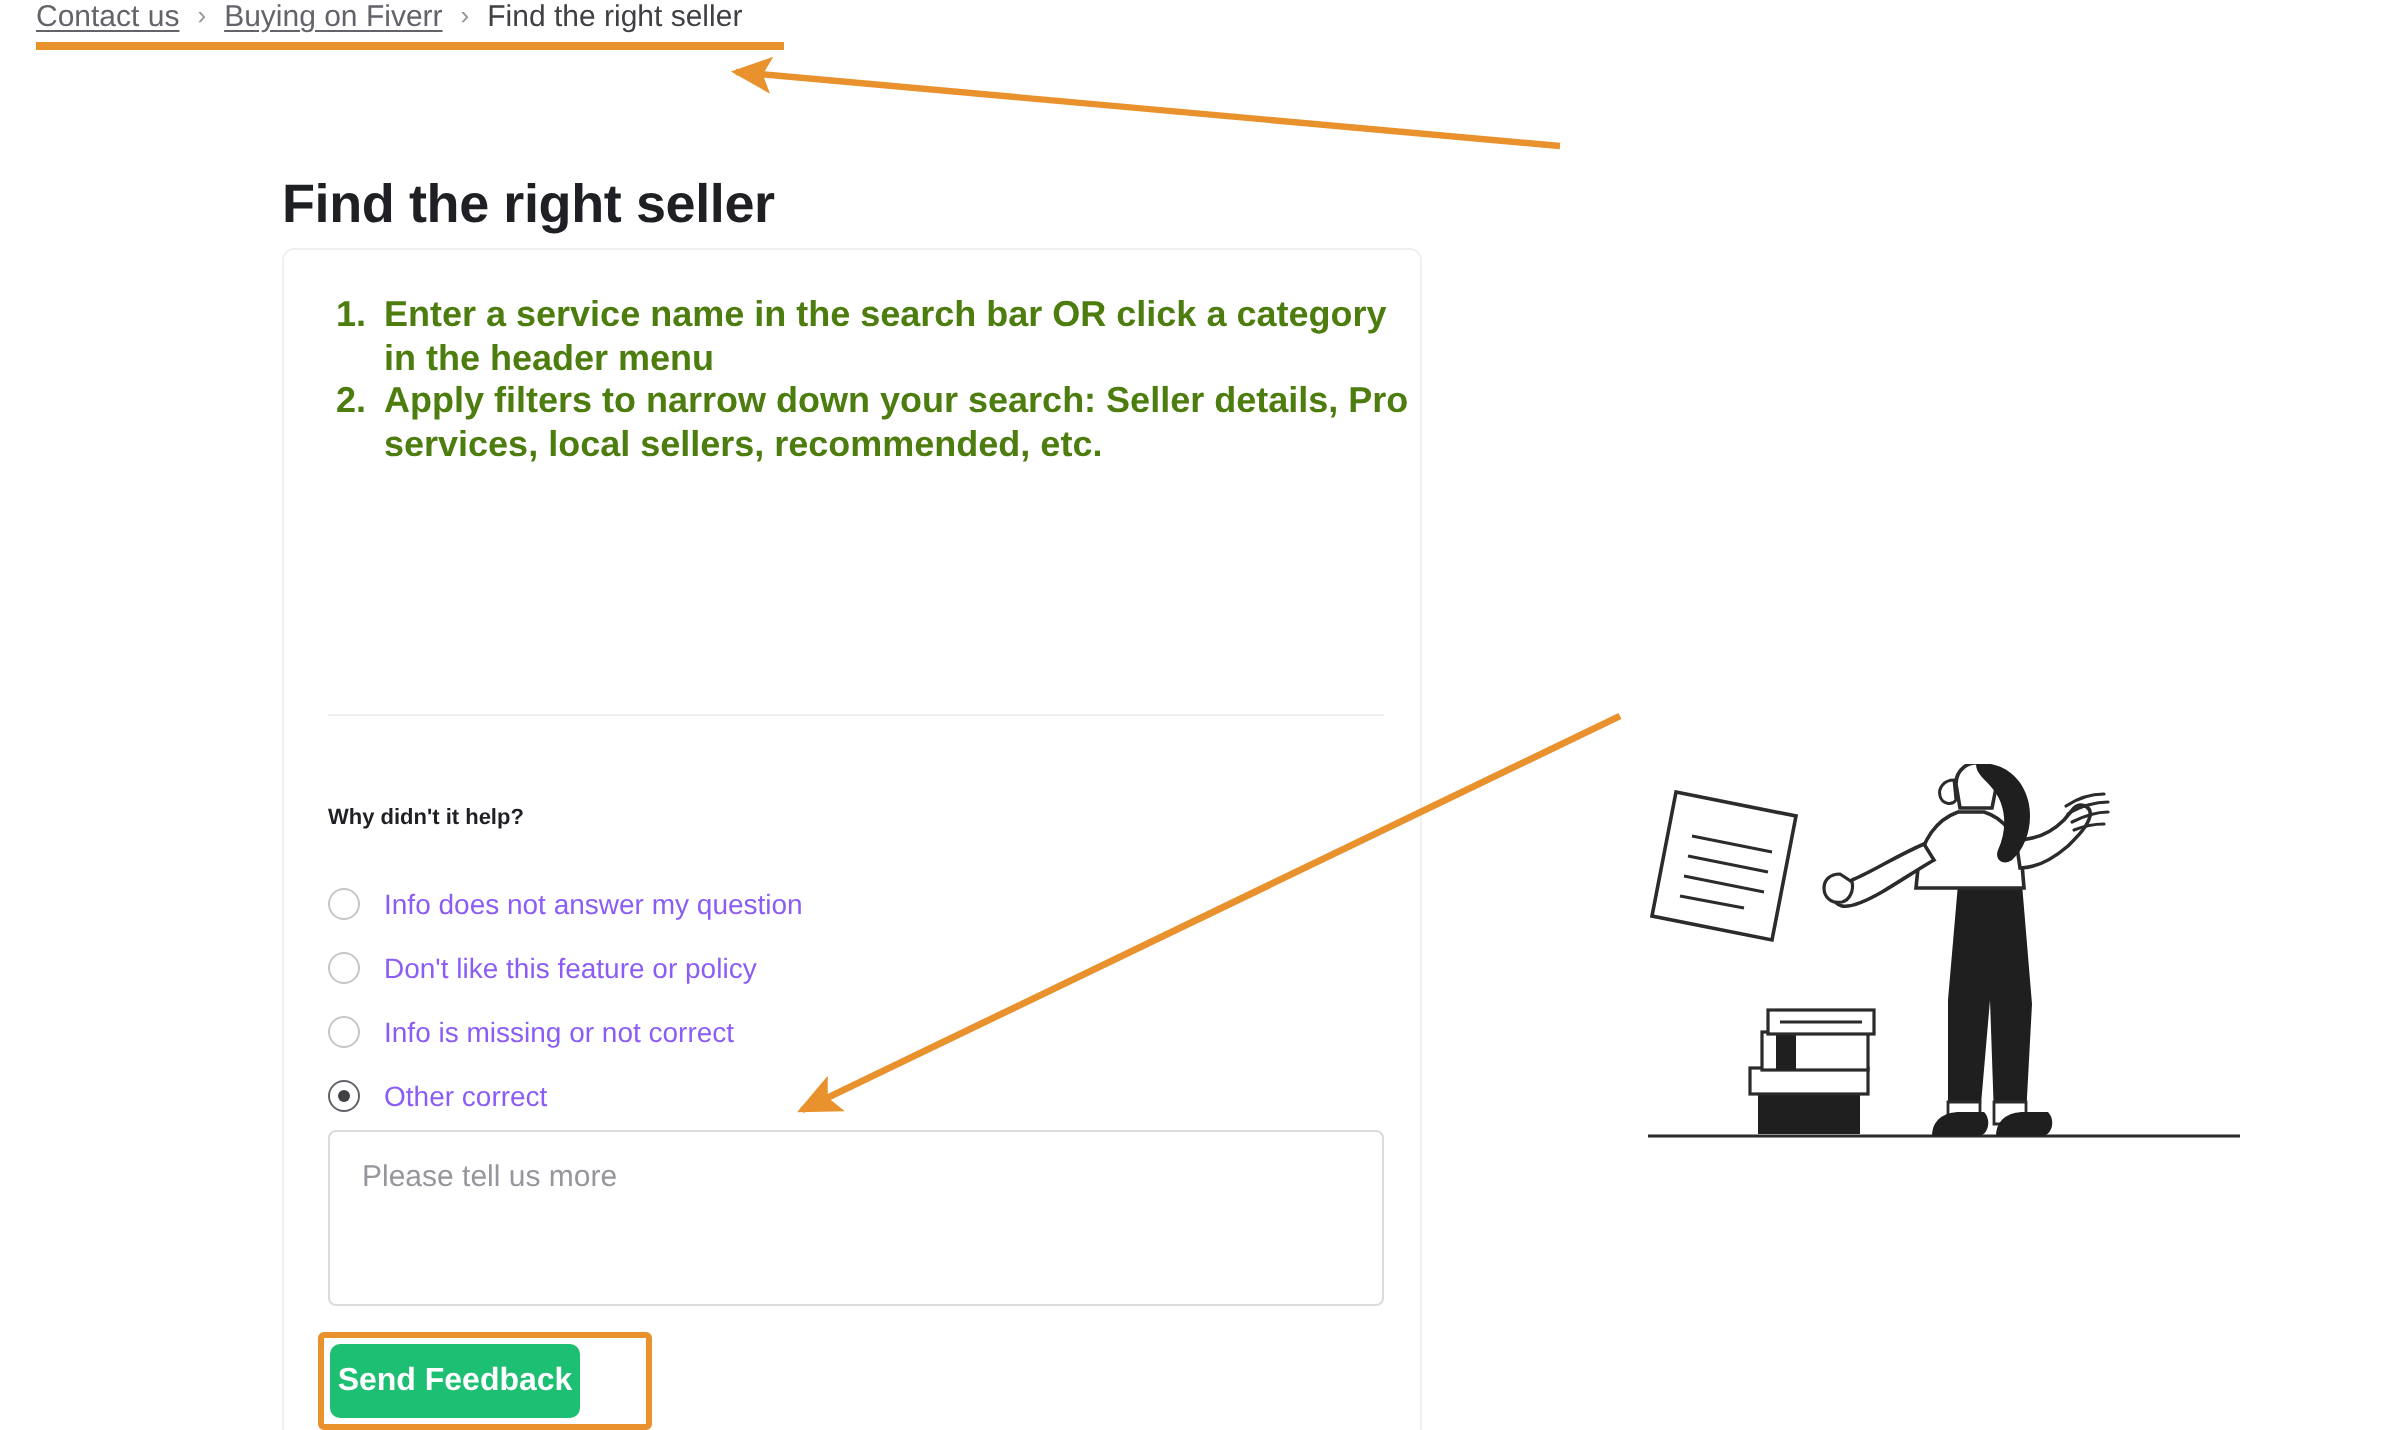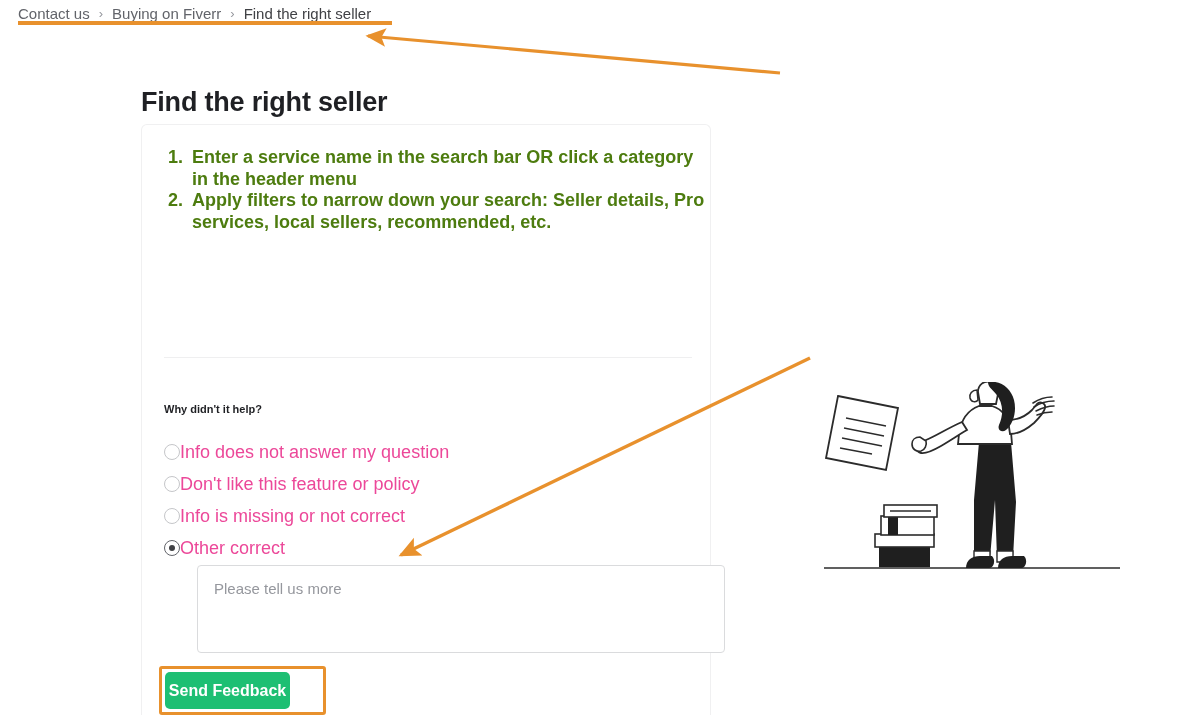--- a/index.html
+++ b/index.html
@@ -17,21 +17,20 @@
     position: relative;
   }
 
   
   #breadcrumb-bar {
     position: absolute;
     left: 18px;
     top: 0px;
     height: 26px;
     display: flex;
-    align-items: center;
     gap: 9px;
     font-size: 15px;
     white-space: nowrap;
   }
   #breadcrumb-bar .crumb-link {
     color: #62646a;
     text-decoration: underline;
     text-underline-offset: 2px;
     cursor: pointer;
   }
@@ -172,41 +171,41 @@
     left: 50%;
     top: 50%;
     width: 6px;
     height: 6px;
     margin-left: -3px;
     margin-top: -3px;
     border-radius: 50%;
     background: #404145;
   }
   .radio-label {
-    font-size: 18px;
-    color: #ec4899;
+    margin-left: 12px;
+    font-size: 14px;
+    color: #8b5cf6;
   }
 
   #feedback-textarea {
     position: absolute;
     left: 22px;
     top: 440px;
     width: 528px;
     height: 88px;
     box-sizing: border-box;
     border: 1px solid #dadbdd;
     border-radius: 4px;
     background: #fff;
     padding: 14px 16px;
     font-family: "Liberation Sans", sans-serif;
     font-size: 15px;
     color: #404145;
     resize: none;
     outline: none;
-    margin-left: 33px;
   }
   #feedback-textarea::placeholder {
     color: #95979d;
   }
 
   #send-feedback-highlight {
     position: absolute;
     left: 17px;
     top: 541px;
     width: 167px;

